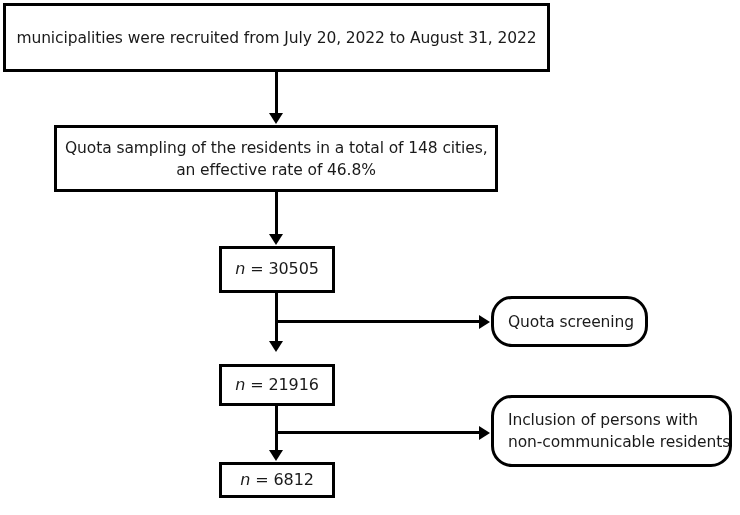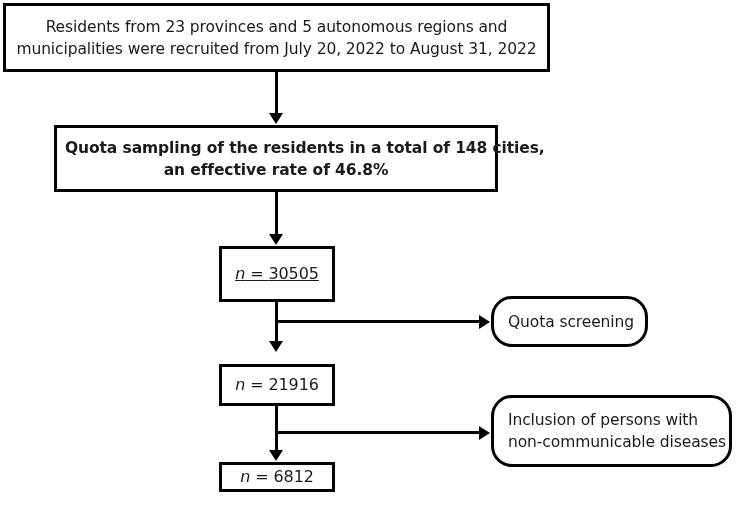--- a/index.html
+++ b/index.html
@@ -104,56 +104,55 @@
   <div class="arrow-right" style="left:479px; top:315px;"></div>
 
   <div class="vline" style="left:275px; top:395px; height:56px;"></div>
   <div class="arrow-down" style="left:269px; top:450px;"></div>
 
   <div class="hline" style="left:277px; top:431px; width:204px;"></div>
   <div class="arrow-right" style="left:479px; top:426px;"></div>
 
   <div class="node" style="left:3px; top:3px; width:547px; height:69px;">
     <span class="node-text">
-      <span class="line">Residents from 23 provinces and 5 autonomous regions and</span>
       <span class="line">municipalities were recruited from July 20, 2022 to August 31, 2022</span>
     </span>
   </div>
 
-  <div class="node" style="left:54px; top:125px; width:444px; height:67px;font-weight:bold;">
+  <div class="node" style="left:54px; top:125px; width:444px; height:67px;">
     <span class="node-text">
       <span class="line">Quota sampling of the residents in a total of 148 cities,</span>
       <span class="line">an effective rate of 46.8%</span>
     </span>
   </div>
 
-  <div class="node n-node" style="left:219px; top:246px; width:116px; height:56px;text-decoration:underline;">
+  <div class="node n-node" style="left:219px; top:246px; width:116px; height:47px;">
     <span class="node-text">
       <span class="n-ital">n</span><span> = </span><span>30505</span>
     </span>
   </div>
 
   <div class="node left-align" style="left:491px; top:296px; width:157px; height:51px;">
     <span class="node-text">
       <span class="line">Quota screening</span>
     </span>
   </div>
 
   <div class="node n-node" style="left:219px; top:364px; width:116px; height:42px;">
     <span class="node-text">
       <span class="n-ital">n</span><span> = </span><span>21916</span>
     </span>
   </div>
 
   <div class="node left-align" style="left:491px; top:395px; width:241px; height:72px;">
     <span class="node-text">
       <span class="line">Inclusion of persons with</span>
-      <span class="line">non-communicable diseases</span>
+      <span class="line">non-communicable residents</span>
     </span>
   </div>
 
-  <div class="node n-node" style="left:219px; top:462px; width:116px; height:30px;">
+  <div class="node n-node" style="left:219px; top:462px; width:116px; height:36px;">
     <span class="node-text">
       <span class="n-ital">n</span><span> = </span><span>6812</span>
     </span>
   </div>
 
 </div>
 
 </body></html>

